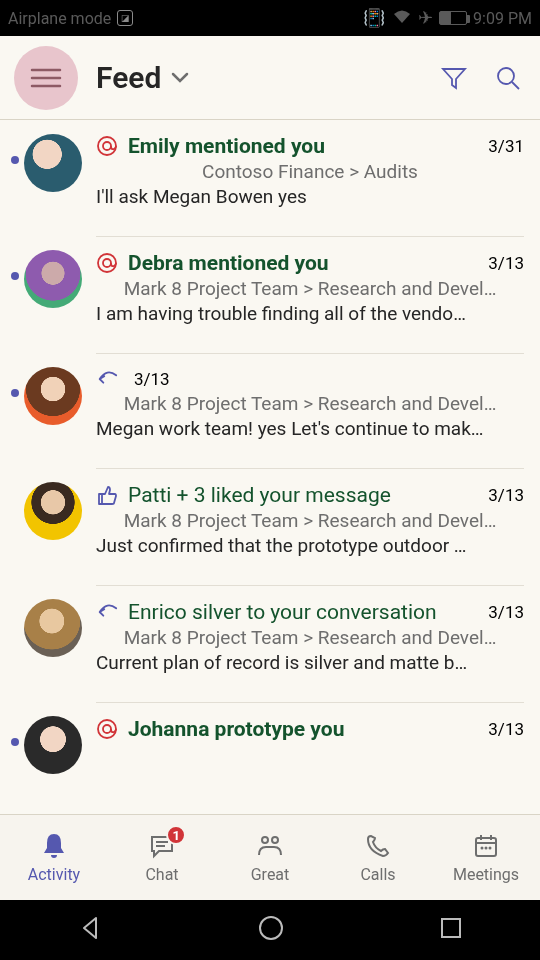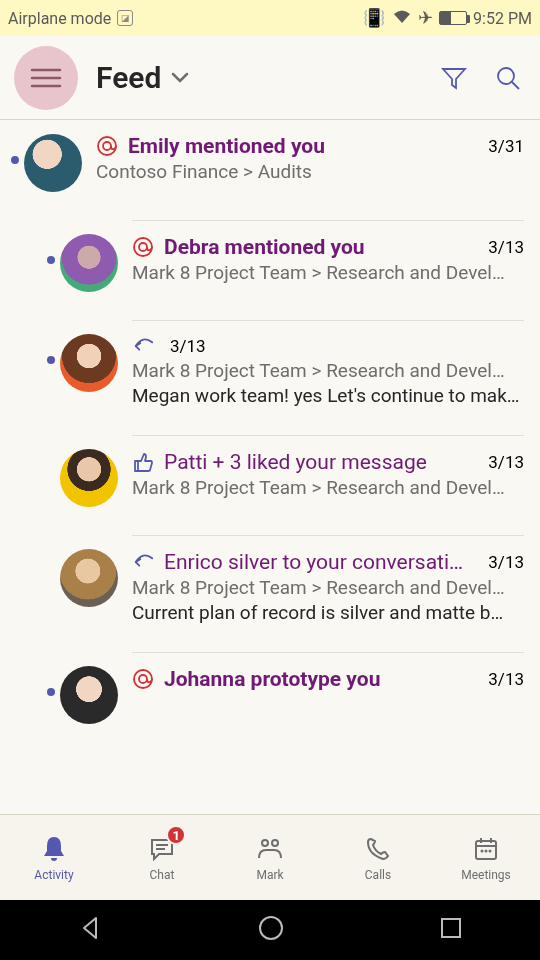--- a/index.html
+++ b/index.html
@@ -1,19 +1,19 @@
 <!DOCTYPE html>
 <html><head>
 <meta charset="utf-8">
 <style>
   * { margin: 0; padding: 0; box-sizing: border-box; font-family: -apple-system, "Segoe UI", Roboto, sans-serif; }
   html, body { width: 540px; height: 960px; overflow: hidden; background: #faf8f2; }
 
   
-  .status-bar { height: 36px; background: #fef9c3; display: flex; align-items: center; padding: 0 8px; font-size: 16px; color: #5a5a5a; }
+  .status-bar { height: 36px; background: #000000; display: flex; align-items: center; padding: 0 8px; font-size: 16px; color: #5a5a5a; }
   .status-left { display: flex; align-items: center; gap: 6px; flex: 1; }
   .status-right { display: flex; align-items: center; gap: 6px; }
   .sq-icon { width: 16px; height: 16px; border: 1.5px solid #8a8a8a; border-radius: 3px; display: flex; align-items: center; justify-content: center; font-size: 9px; color:#8a8a8a;}
   .status-ic { font-size: 18px; line-height:1; color:#5a5a5a;}
   .battery { width: 28px; height: 14px; border: 1.5px solid #5a5a5a; border-radius: 2px; position: relative; }
   .battery::after { content:""; position:absolute; right:-4px; top:3px; width:3px; height:8px; background:#5a5a5a; border-radius:0 1px 1px 0;}
   .battery i { display:block; width:40%; height:100%; background:#5a5a5a;}
 
   
   .header { height: 84px; background: #faf8f2; display:flex; align-items:center; padding: 0 14px; gap: 18px; border-bottom: 1px solid #d9d4c6; }
@@ -21,47 +21,47 @@
   .menu-btn svg { width: 32px; height: 22px; }
   .title-wrap { display:flex; align-items:center; gap: 10px; flex:1;}
   .title { font-size: 30px; font-weight: 600; color:#262626;}
   .header-icn { width: 36px; height:36px; display:flex; align-items:center; justify-content:center; color:#5558af;}
   .header-icn svg { width:28px; height:28px; stroke:#5558af; stroke-width:1.8; fill:none;}
 
   
   .feed { height: 694px; overflow: hidden; }
   .item { display:flex; padding: 14px 16px 14px 6px; position:relative; }
   .item + .item .content { border-top: 1px solid #e2ded4; padding-top: 14px; margin-top:-14px; }
-  .item + .item { padding-top: 28px; margin-left: 36px; }
+  .item + .item { padding-top: 28px; }
   .dot-col { width: 18px; display:flex; align-items:flex-start; justify-content:center; padding-top: 22px;}
   .unread-dot { width:8px; height:8px; border-radius:50%; background:#5558af; }
   .avatar { width: 58px; height:58px; border-radius:50%; flex-shrink:0; margin-right: 14px; background:#ccc; background-size:cover; background-position:center;}
   .content { flex:1; min-width:0; }
   .row1 { display:flex; align-items:center; gap:10px;}
   .type-icn { width:22px; height:22px; display:flex; align-items:center; justify-content:center; flex-shrink:0;}
-  .title-line { font-size:21px; color:#701a75; flex:1; min-width:0; white-space:nowrap; overflow:hidden; text-overflow:ellipsis;}
+  .title-line { font-size:21px; color:#14532d; flex:1; min-width:0; white-space:nowrap; overflow:hidden; text-overflow:ellipsis;}
   .title-line.bold { font-weight:700; }
   .date { font-size:17px; color:#000000; flex-shrink:0; margin-left:6px;}
-  .loc { font-size:19px; color:#6e6e6e; white-space:nowrap; overflow:hidden; text-overflow:ellipsis; margin-top:2px;}
+  .loc { font-size:19px; color:#6e6e6e; white-space:nowrap; overflow:hidden; text-overflow:ellipsis; margin-top:2px;text-align:center;}
   .preview { font-size:19px; color:#262626; white-space:nowrap; overflow:hidden; text-overflow:ellipsis; margin-top:2px;}
 
   
   .av1{background:radial-gradient(circle at 40% 35%, #f2d6c4 28%, #2a5c6e 29%);}
   .av2{background:radial-gradient(circle at 50% 40%, #caa 25%, #8e5bae 26% 60%, #4a7 61%);}
   .av3{background:radial-gradient(circle at 50% 38%, #f1d2b8 26%, #6b3a20 27% 58%, #e85c2b 59%);}
   .av4{background:radial-gradient(circle at 50% 35%, #e8c8a8 25%, #3a2a20 26% 45%, #f2c400 46%);}
   .av5{background:radial-gradient(circle at 48% 38%, #e8c8a0 26%, #a88048 27% 60%, #6a6055 61%);}
   .av6{background:radial-gradient(circle at 50% 40%, #f2d6c4 28%, #2a2a2a 29%);}
 
   
   .bottom-nav { height: 86px; background:#f7f4ee; border-top:1px solid #d9d4c6; display:flex; }
   .nav-btn { flex:1; display:flex; flex-direction:column; align-items:center; justify-content:center; gap:4px; color:#6e6e6e; position:relative;}
   .nav-btn.active { color:#5558af; }
   .nav-btn svg { width:30px; height:30px; }
-  .nav-label { font-size:12px; }
+  .nav-label { font-size:16px; }
   .badge { position:absolute; top:10px; left:54%; width:20px; height:20px; border-radius:50%; background:#d13438; color:#fff; font-size:13px; font-weight:700; display:flex; align-items:center; justify-content:center; border:2px solid #f7f4ee;}
 
   
   .sys-nav { height:60px; background:#000; display:flex; align-items:center; justify-content:space-around; }
   .sys-nav svg { stroke:#bbb; stroke-width:2; fill:none; }
 </style>
 </head>
 <body>
 
 <div class="status-bar">
@@ -73,21 +73,21 @@
     <span class="status-ic">📳</span>
     <span class="status-ic">
       <svg width="20" height="16" viewBox="0 0 20 16">
           <path d="M10 14 L2 5 Q10 -2 18 5 Z" fill="#5a5a5a"></path>
         </svg>
     </span>
     <span class="status-ic">✈</span>
     <span class="battery">
         <i></i>
       </span>
-    <span>9:52 PM</span>
+    <span>9:09 PM</span>
   </div>
 </div>
 
 <div class="header">
   <div class="menu-btn">
     <svg viewBox="0 0 32 22">
       <line x1="2" y1="3" x2="30" y2="3" stroke="#8d5a64" stroke-width="2.5" stroke-linecap="round"></line>
       <line x1="2" y1="11" x2="30" y2="11" stroke="#8d5a64" stroke-width="2.5" stroke-linecap="round"></line>
       <line x1="2" y1="19" x2="30" y2="19" stroke="#8d5a64" stroke-width="2.5" stroke-linecap="round"></line>
     </svg>
@@ -123,40 +123,42 @@
             <svg width="22" height="22" viewBox="0 0 22 22">
               <circle cx="11" cy="11" r="9" fill="none" stroke="#d13438" stroke-width="1.8"></circle>
               <circle cx="11" cy="11" r="4" fill="none" stroke="#d13438" stroke-width="1.8"></circle>
               <path d="M15 11 Q15 15 18 14 Q20 13 20 11" fill="none" stroke="#d13438" stroke-width="1.8"></path>
             </svg>
           </span>
           <span class="title-line bold">Emily mentioned you</span>
           <span class="date">3/31</span>
         </div>
         <div class="loc">Contoso Finance &gt; Audits</div>
+        <div class="preview">I'll ask Megan Bowen yes</div>
       </div>
     </div>
     <div class="item">
       <div class="dot-col">
         <span class="unread-dot"></span>
       </div>
       <div class="avatar av2"></div>
       <div class="content">
         <div class="row1">
           <span class="type-icn">
             <svg width="22" height="22" viewBox="0 0 22 22">
               <circle cx="11" cy="11" r="9" fill="none" stroke="#d13438" stroke-width="1.8"></circle>
               <circle cx="11" cy="11" r="4" fill="none" stroke="#d13438" stroke-width="1.8"></circle>
               <path d="M15 11 Q15 15 18 14 Q20 13 20 11" fill="none" stroke="#d13438" stroke-width="1.8"></path>
             </svg>
           </span>
           <span class="title-line bold">Debra mentioned you</span>
           <span class="date">3/13</span>
         </div>
         <div class="loc">Mark 8 Project Team &gt; Research and Devel…</div>
+        <div class="preview">I am having trouble finding all of the vendo…</div>
       </div>
     </div>
     <div class="item">
       <div class="dot-col">
         <span class="unread-dot"></span>
       </div>
       <div class="avatar av3"></div>
       <div class="content">
         <div class="row1">
           <span class="type-icn">
@@ -177,20 +179,21 @@
         <div class="row1">
           <span class="type-icn">
             <svg width="22" height="22" viewBox="0 0 22 22">
               <path d="M6 10 V20 H3 V10 Z M6 10 H9 L12 3 Q14 3 14 6 L13 10 H19 Q20 10 20 12 L18 19 Q18 20 16 20 H6" fill="none" stroke="#5558af" stroke-width="1.8" stroke-linejoin="round"></path>
             </svg>
           </span>
           <span class="title-line">Patti + 3 liked your message</span>
           <span class="date">3/13</span>
         </div>
         <div class="loc">Mark 8 Project Team &gt; Research and Devel…</div>
+        <div class="preview">Just confirmed that the prototype outdoor …</div>
       </div>
     </div>
     <div class="item">
       <div class="dot-col"></div>
       <div class="avatar av5"></div>
       <div class="content">
         <div class="row1">
           <span class="type-icn">
             <svg width="24" height="20" viewBox="0 0 24 20">
               <path d="M22 6 Q12 -2 4 10 L9 7 M4 10 L8 14" fill="none" stroke="#5558af" stroke-width="2" stroke-linecap="round"></path>
@@ -239,21 +242,21 @@
       </svg>
     <span class="badge">1</span>
     <span class="nav-label">Chat</span>
   </div>
   <div class="nav-btn">
     <svg viewBox="0 0 30 30">
         <circle cx="10" cy="9" r="3" fill="none" stroke="#6e6e6e" stroke-width="2"></circle>
         <circle cx="20" cy="9" r="3" fill="none" stroke="#6e6e6e" stroke-width="2"></circle>
         <path d="M4 24 Q4 16 11 16 H19 Q26 16 26 24" fill="none" stroke="#6e6e6e" stroke-width="2"></path>
       </svg>
-    <span class="nav-label">Mark</span>
+    <span class="nav-label">Great</span>
   </div>
   <div class="nav-btn">
     <svg viewBox="0 0 30 30">
         <path d="M8 5 Q5 5 5 8 Q5 20 20 25 Q23 25 25 22 L22 18 Q20 18 18 20 Q12 17 10 11 Q12 9 12 7 Z" fill="none" stroke="#6e6e6e" stroke-width="2"></path>
       </svg>
     <span class="nav-label">Calls</span>
   </div>
   <div class="nav-btn">
     <svg viewBox="0 0 30 30">
         <rect x="5" y="7" width="20" height="18" rx="2" fill="none" stroke="#6e6e6e" stroke-width="2"></rect>

